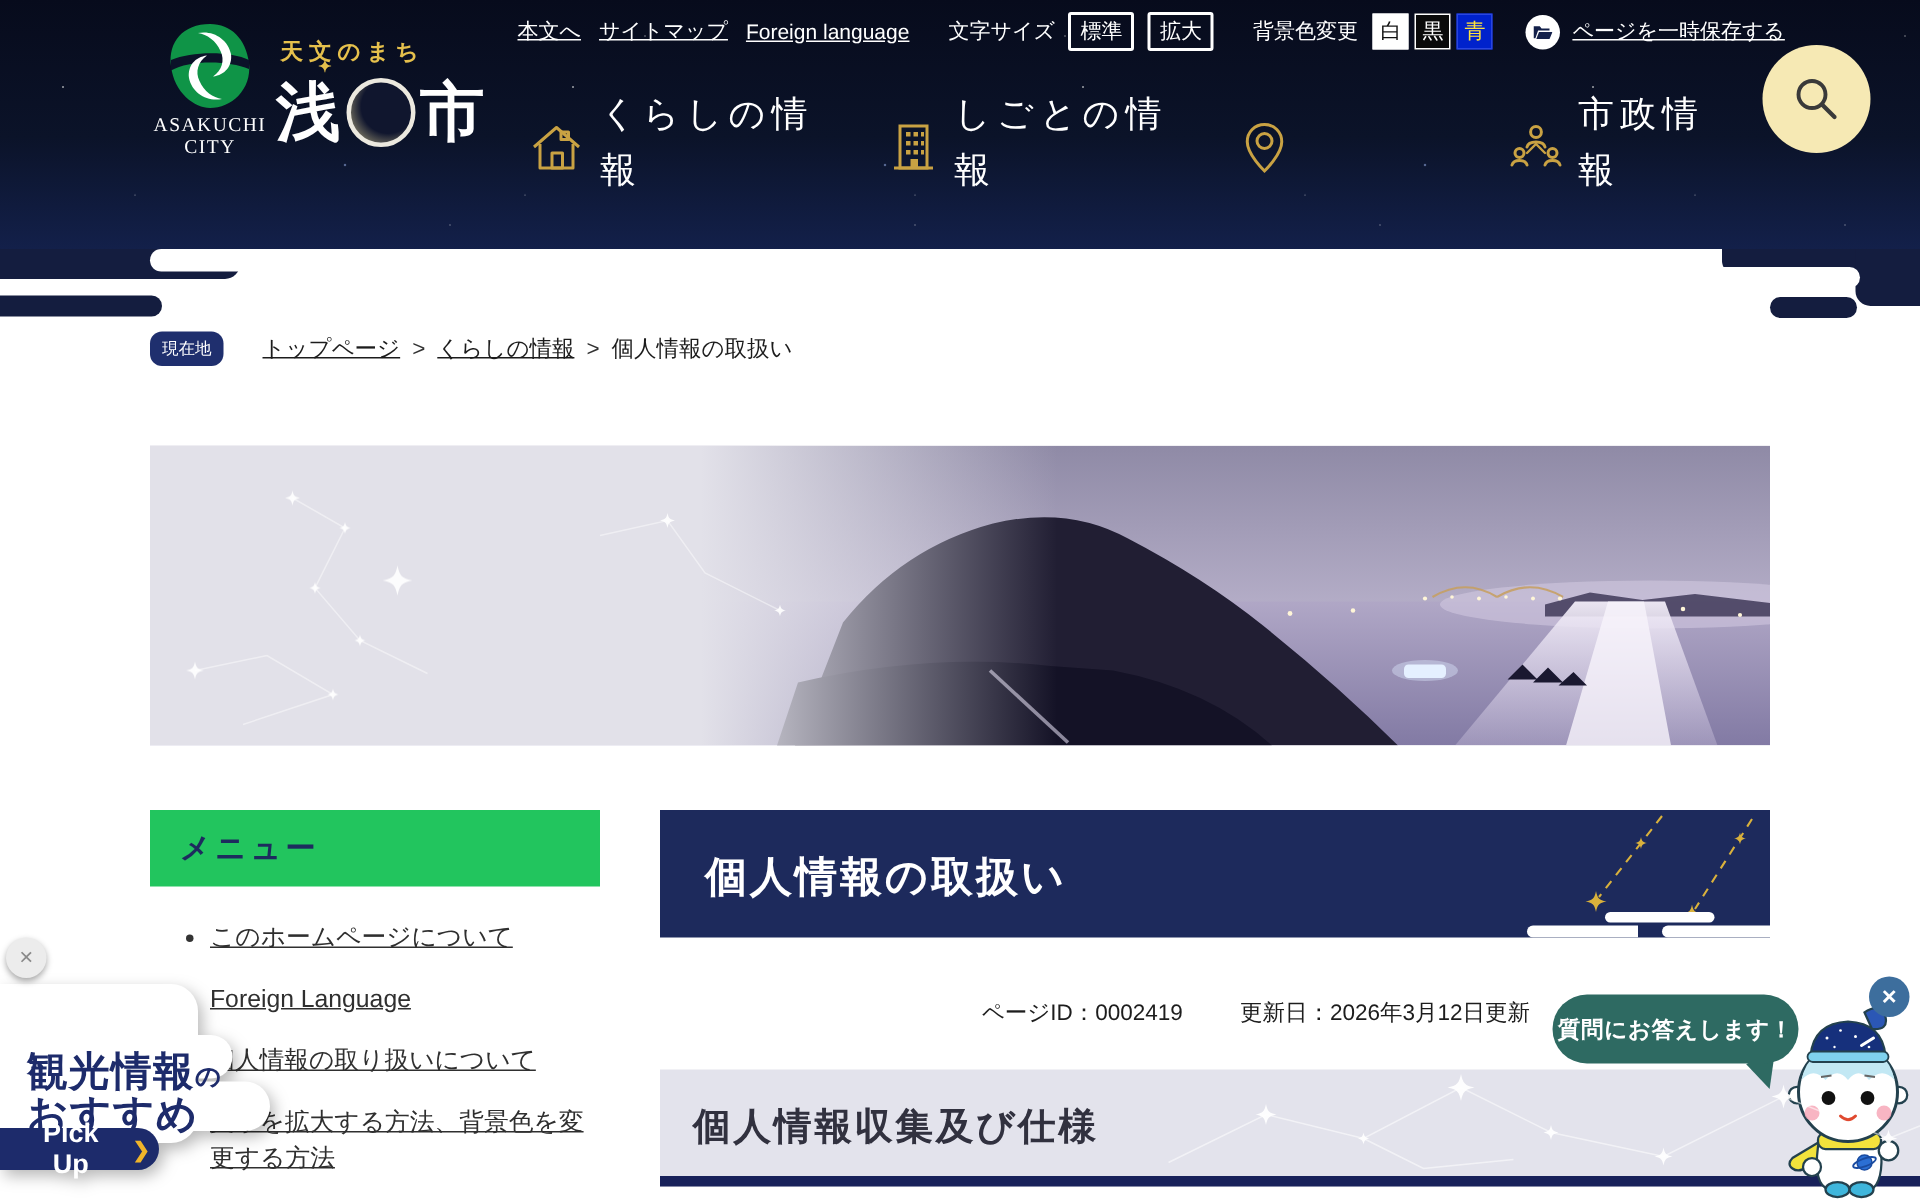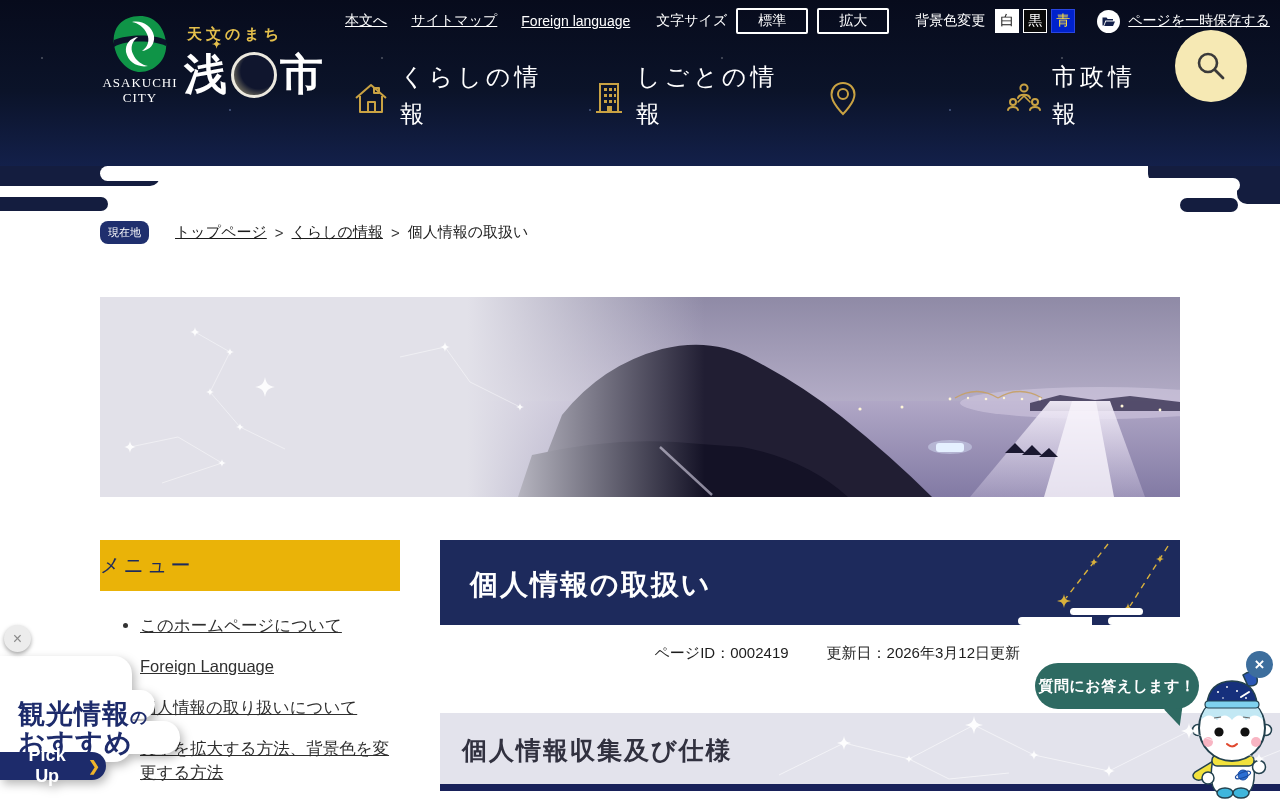--- a/index.html
+++ b/index.html
@@ -22,24 +22,24 @@
   .logo-tagline{position:absolute;left:187px;top:25px;color:#e5c04c;font-weight:bold;
     font-size:15px;letter-spacing:4px;}
   .logo-city{position:absolute;left:184px;top:46px;display:flex;align-items:center;
     color:#fff;font-size:43px;font-weight:bold;letter-spacing:1px;}
   .logo-city .spark{position:absolute;left:28px;top:-8px;color:#e5c04c;font-size:11px;}
   .moon{width:46px;height:46px;border-radius:50%;margin:0 3px;
     border:3px solid #ece9df;box-sizing:border-box;
     background:radial-gradient(circle at 62% 40%, #10162e 52%, #6d6a5c 78%, #d9d5c6 100%);}
   .util{position:absolute;left:345px;top:8px;display:flex;align-items:center;font-size:14px;color:#fff;}
   .util a{color:#fff;}
-  .u-gap{margin-left:24px;}
+  .u-gap{margin-left:12px;}
   .u-lbl{margin-left:26px;}
   .btn-size{margin-left:9px;background:transparent;border:2px solid #fff;color:#fff;
-    font-size:14px;padding:2px 20px;border-radius:2px;font-family:inherit;cursor:pointer;}
+    font-size:14px;padding:2px 6px;border-radius:2px;font-family:inherit;cursor:pointer;}
   .btn-sq{margin-left:4px;width:24px;height:24px;border:1px solid #fff;font-size:14px;
     display:inline-flex;align-items:center;justify-content:center;font-family:inherit;cursor:pointer;padding:0;}
   .btn-w{background:#ffffff;color:#111;border-color:#fff;}
   .btn-k{background:#0a0a0a;color:#fff;}
   .btn-b{background:#0022cc;color:#ffe23c;border-color:#2a46e0;}
   .save-wrap{margin-left:22px;display:flex;align-items:center;gap:8px;}
   .save-ic{width:23px;height:23px;border-radius:50%;background:#fff;display:flex;
     align-items:center;justify-content:center;}
   .nav-item{position:absolute;top:58px;display:flex;cursor:pointer;}
   .nav-ic{margin-top:22px;margin-right:10px;flex:0 0 auto;}
@@ -59,33 +59,33 @@
     font-size:15px;color:#1c1c1c;}
   .crumb-badge{background:#1f2f6e;color:#fff;font-size:11px;padding:4px 8px;border-radius:8px;
     margin-right:22px;}
   .crumbs a{color:#1c1c1c;margin:0 4px;}
   .crumb-sep{margin:0 4px;color:#333;}
   .crumb-cur{margin-left:4px;}
   
   .hero{position:absolute;left:100px;top:297px;width:1080px;height:200px;overflow:hidden;}
   
   .sidebar{position:absolute;left:100px;top:540px;width:300px;}
-  .menu-head{height:51px;background:#eab308;color:#1d2b5e;font-size:20px;font-weight:normal;
-    display:flex;align-items:center;letter-spacing:3px;}
+  .menu-head{height:51px;background:#22c55e;color:#1d2b5e;font-size:20px;font-weight:bold;
+    display:flex;align-items:center;padding-left:20px;letter-spacing:3px;}
   .menu-list{margin:23px 0 0 0;padding:0 10px 0 40px;font-size:16.5px;color:#333;}
   .menu-list li{margin-bottom:17px;line-height:1.45;}
   .menu-list a{color:#2f2f2f;}
   
   .main{position:absolute;left:440px;top:540px;width:740px;height:260px;}
   .title-panel{position:relative;width:740px;height:85px;background:#1d2a5c;overflow:hidden;}
   .title-panel h1{margin:0;padding:26px 0 0 30px;color:#fff;font-size:28px;letter-spacing:2px;
     font-weight:bold;}
   .tp-stars{position:absolute;right:2px;top:2px;}
   .tp-eg{position:absolute;background:#fff;border-radius:5px;}
-  .meta-row{position:absolute;top:104px;right:160px;display:flex;gap:38px;font-size:15px;color:#1d1d1d;}
+  .meta-row{position:absolute;top:126px;right:160px;display:flex;gap:38px;font-size:15px;color:#1d1d1d;}
   .section-head{position:absolute;top:173px;left:0;width:879px;height:71px;background:#e3e3ec;
     border-bottom:7px solid #18215a;overflow:hidden;}
   .section-head h2{position:relative;z-index:2;margin:0;padding:21px 0 0 22px;font-size:25px;
     color:#31313f;font-weight:bold;letter-spacing:2px;}
   .sh-const{position:absolute;right:0;top:0;z-index:1;}
   
   .pickup{position:absolute;left:0;top:625px;width:200px;height:175px;}
   .pk-cloud{position:absolute;left:0;top:31px;width:200px;height:140px;
     filter:drop-shadow(3px 4px 5px rgba(0,0,0,.28));}
   .pk-shape{position:absolute;background:#fff;}

